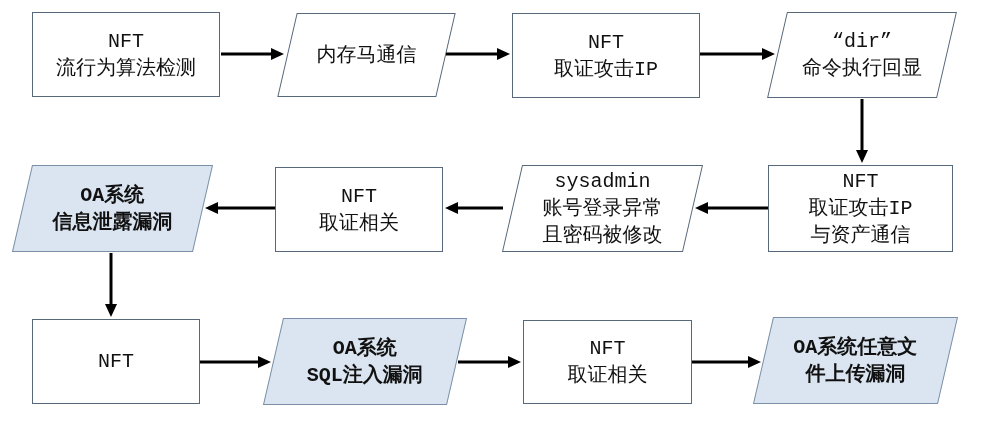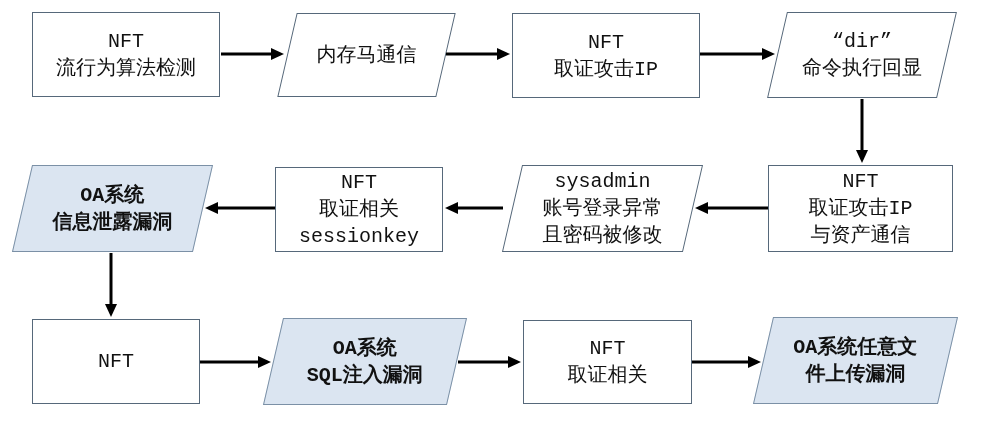--- a/index.html
+++ b/index.html
@@ -82,21 +82,20 @@
       <span class="ln">sysadmin</span>
       <span class="ln">账号登录异常</span>
       <span class="ln">且密码被修改</span>
     </div>
   </div>
 
   <div class="node rect" style="left:275px;top:167px;width:168px;height:85px">
     <div class="inner">
       <span class="ln">NFT</span>
       <span class="ln">取证相关</span>
-      <span class="ln">sessionkey</span>
     </div>
   </div>
 
   <div class="node para blue" style="left:22px;top:165px;width:181px;height:87px">
     <div class="inner">
       <span class="ln">OA系统</span>
       <span class="ln">信息泄露漏洞</span>
     </div>
   </div>
 

